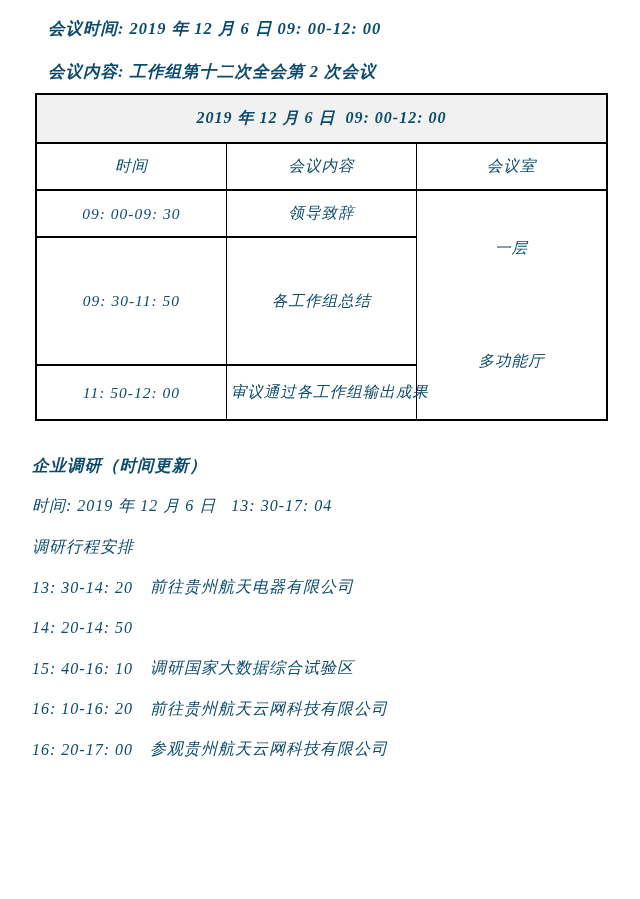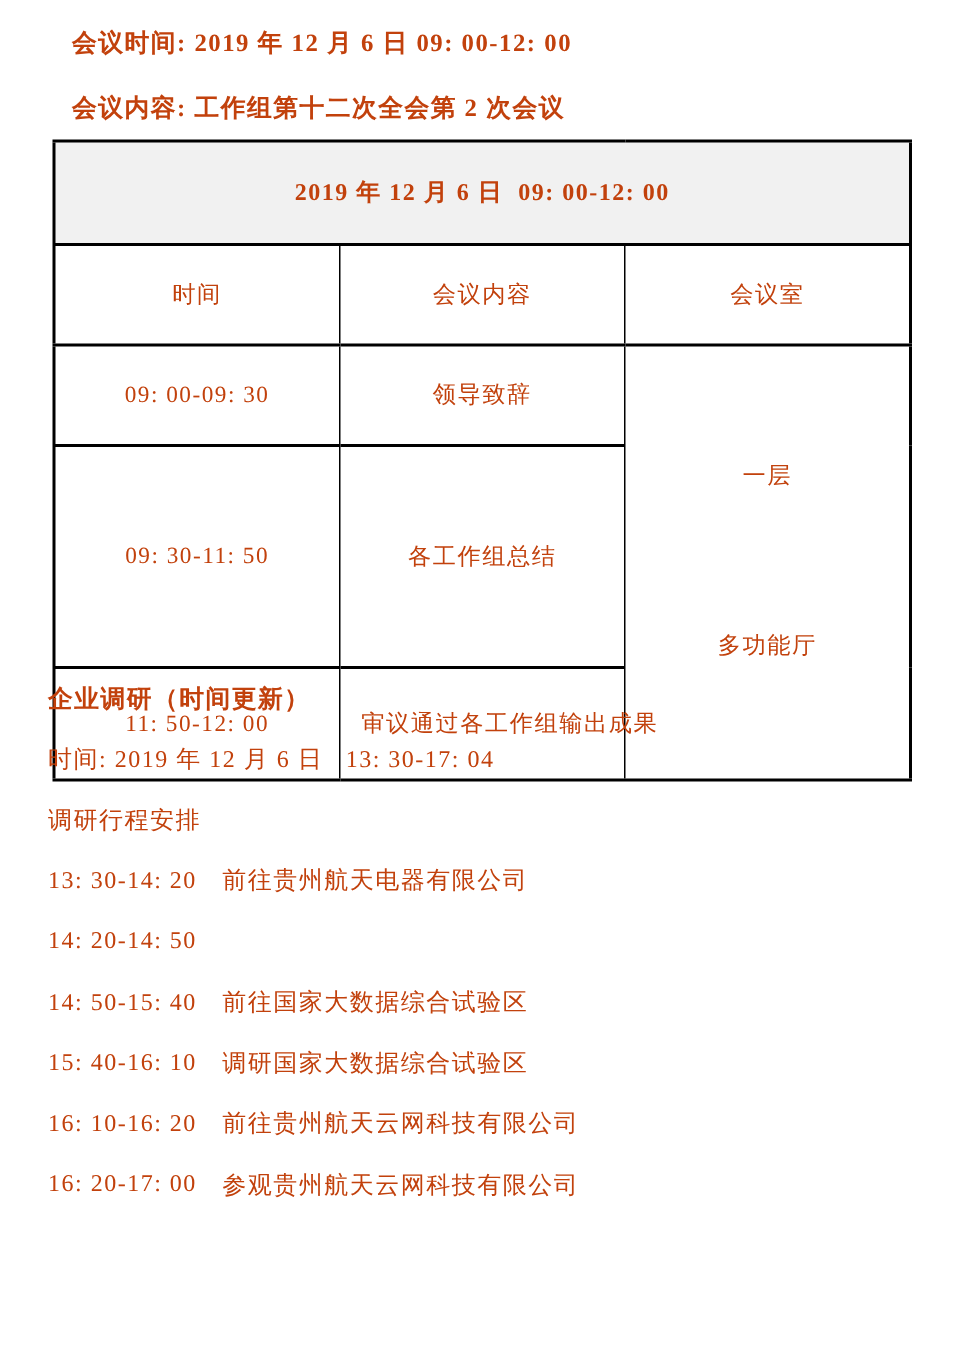--- a/index.html
+++ b/index.html
@@ -6,22 +6,23 @@
     margin: 0;
     padding: 0;
     background: #ffffff;
   }
   .page {
     position: relative;
     width: 640px;
     height: 807px;
     background: #ffffff;
     font-family: "Liberation Serif", "DejaVu Serif", serif;
-    color: #c2410c;
+    color: #0c4a6e;
     overflow: hidden;
+    font-style: italic;
   }
   .txt {
     white-space: pre;
     letter-spacing: 1px;
   }
   .bold { font-weight: bold; }
 
   .hline1 {
     position: absolute;
     left: 48px;
@@ -46,21 +47,21 @@
   }
   table.sched td {
     border: 1px solid #000;
     border-top-width: 2px;
     border-bottom-width: 2px;
     text-align: center;
     vertical-align: middle;
     font-size: 15.5px;
     letter-spacing: 1px;
     white-space: pre;
-    padding: 14px;
+    padding: 4px;
   }
   td.c-time { width: 152px; }
   td.c-content { width: 305px; }
   td.c-room { width: 116px; }
   tr.title-row td {
     height: 39px;
     background: #f1f1f1;
     font-weight: bold;
     font-size: 16px;
   }
@@ -139,25 +140,20 @@
     <div class="s-line">
       <span class="txt">13: 30-14: 20</span>
         <span class="gap"></span>
         <span class="txt">前往贵州航天电器有限公司</span>
     </div>
     <div class="s-line">
       <span class="txt">14: 20-14: 50</span>
         <span class="gap"></span>
     </div>
     <div class="s-line">
-      <span class="txt">14: 50-15: 40</span>
-        <span class="gap"></span>
-        <span class="txt">前往国家大数据综合试验区</span>
-    </div>
-    <div class="s-line">
       <span class="txt">15: 40-16: 10</span>
         <span class="gap"></span>
         <span class="txt">调研国家大数据综合试验区</span>
     </div>
     <div class="s-line">
       <span class="txt">16: 10-16: 20</span>
         <span class="gap"></span>
         <span class="txt">前往贵州航天云网科技有限公司</span>
     </div>
     <div class="s-line">

